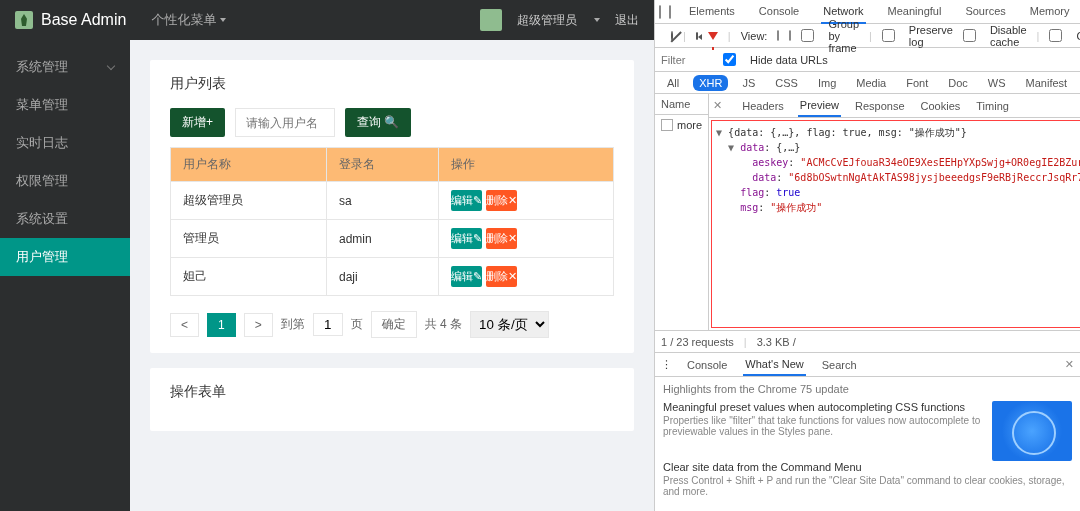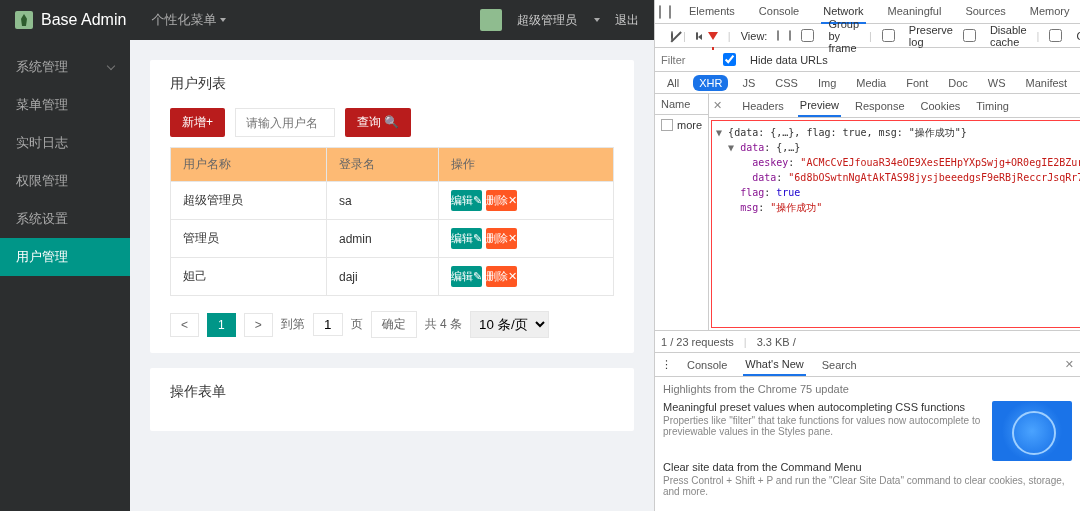--- a/index.html
+++ b/index.html
@@ -24,21 +24,21 @@
     .main { flex: 1; display: flex; flex-direction: column; }
     .tabs { height: 34px; background: #fff; display: flex; align-items: center; padding: 0 12px; border-bottom: 1px solid #eee; gap: 2px; }
     .tab { padding: 6px 10px; font-size: 12px; color: #666; cursor: pointer; border: 1px solid transparent; }
     .tab.active { border: 1px solid #e6e6e6; border-bottom: 1px solid #fff; color: #000; }
     .tab .x { margin-left: 4px; color: #aaa; font-size: 10px; }
     
     .content { padding: 20px; flex: 1; overflow: auto; }
     .panel { background: #fff; padding: 15px 20px; border-radius: 2px; margin-bottom: 15px; }
     .panel-title { font-size: 14px; margin-bottom: 15px; }
     .toolbar { display: flex; gap: 10px; margin-bottom: 10px; }
-    .btn { padding: 6px 12px; background: #b91c1c; color: #fff; border: none; border-radius: 2px; font-size: 12px; cursor: pointer; }
+    .btn { padding: 6px 12px; background: #14532d; color: #fff; border: none; border-radius: 2px; font-size: 12px; cursor: pointer; }
     .inp { border: 1px solid #e6e6e6; padding: 6px 10px; font-size: 12px; width: 100px; }
     
     table { width: 100%; border-collapse: collapse; }
     th, td { border: 1px solid #e6e6e6; padding: 8px 12px; text-align: left; font-size: 12px; font-weight: normal; }
     th { background: #fdba74; color: #666; }
     .btn-sm { padding: 3px 0; border: none; color: #fff; border-radius: 2px; font-size: 11px; cursor: pointer; margin-right: 4px; }
     .btn-edit { background: #009688; }
     .btn-del { background: #ff5722; }
     
     .pager { display: flex; align-items: center; gap: 8px; margin-top: 15px; font-size: 12px; color: #666; }

